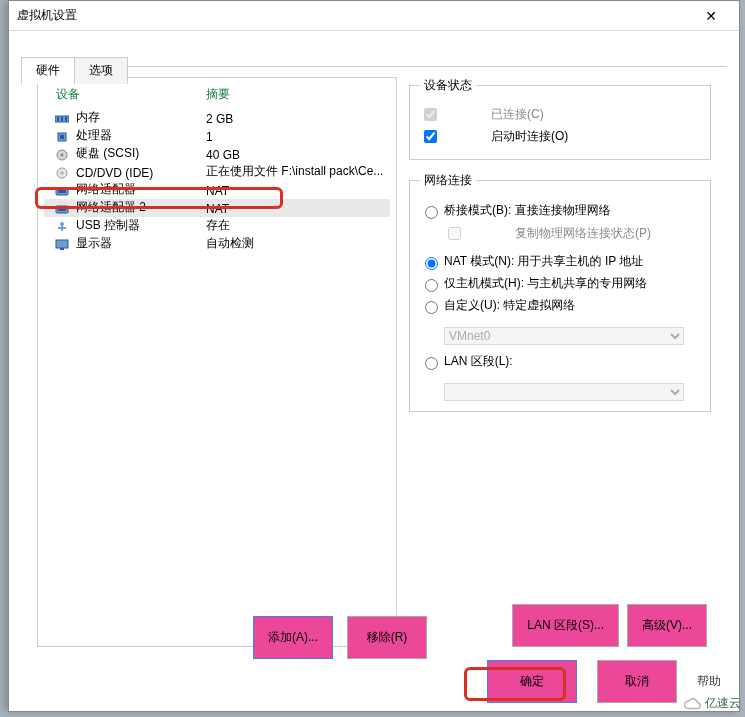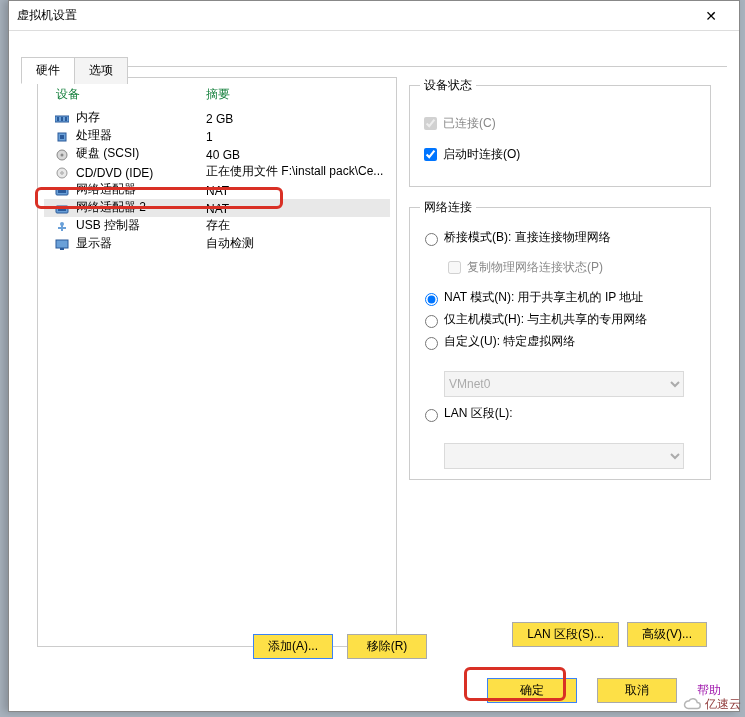--- a/index.html
+++ b/index.html
@@ -20,36 +20,36 @@
 .dev-list { flex: 1; overflow: auto; }
 .dev-row { display: flex; align-items: flex-end; padding: 1px 4px 1px 10px; height: 18px; position: relative; }
 .dev-row .icon { width: 16px; height: 14px; display: inline-flex; align-items: center; justify-content: center; margin-right: 6px; }
 .dev-row .name { width: 130px; white-space: nowrap; overflow: hidden; text-overflow: ellipsis; }
 .dev-row .summary { white-space: nowrap; overflow: hidden; text-overflow: ellipsis; flex: 1; }
 .dev-row.selected { background: #e8e8e8; }
 .red-box-1 { position: absolute; border: 3px solid #d93025; border-radius: 6px; pointer-events: none; }
 .right { flex: 1; display: flex; flex-direction: column; }
 fieldset { border: 1px solid #ccc; margin: 0 0 12px 0; padding: 8px 10px 10px 10px; }
 legend { padding: 0 4px; }
-.chk-row { display: flex; align-items: center; margin: 12px 0; }
+.chk-row { display: flex; align-items: center; margin: 3px 0; gap: 48px; }
 .chk-row input { margin-right: 6px; }
 .chk-row.disabled { color: #888; }
 .rad-row { display: flex; align-items: center; margin: 5px 0; }
 .rad-row input { margin-right: 6px; }
 .indent { margin-left: 24px; }
-select { width: 240px; height: 26px; margin-top: 16px; }
+select { width: 240px; height: 18px; margin-top: 8px; }
 select:disabled { background: #f0f0f0; color: #888; }
 .right-btns { display: flex; gap: 8px; justify-content: flex-end; margin-top: auto; padding-right: 4px; }
-button { padding: 3px 14px; background: #fde047; border: 1px solid #aaa; cursor: pointer; min-width: 80px; }
+button { padding: 12px 14px; background: #ec4899; border: 1px solid #aaa; cursor: pointer; min-width: 80px; }
 button.default { border: 1px solid #3b82f6; margin-left: 44px; }
 .bottom-bar { position: absolute; bottom: 8px; left: 0; right: 0; display: flex; justify-content: flex-end; align-items: center; gap: 20px; padding: 0 18px; }
 .add-remove { position: absolute; bottom: 52px; left: 200px; display: flex; gap: 14px; }
 .red-box-2 { position: absolute; border: 3px solid #d93025; border-radius: 6px; pointer-events: none; }
-.help-txt { color: #a21caf; }
-.watermark { position: absolute; right: 4px; bottom: 4px; color: #7f1d1d; font-size: 12px; display: flex; align-items: center; gap: 4px; opacity: .9; }
+.help-txt { color: #404040; }
+.watermark { position: absolute; right: 4px; bottom: 4px; color: #14532d; font-size: 12px; display: flex; align-items: flex-start; gap: 4px; opacity: .9; }
 .watermark svg { opacity: .8; }
 </style>
 </head>
 <body>
 
 <div class="window">
   <div class="titlebar">
     <span class="title">虚拟机设置</span>
     <span class="close">✕</span>
   </div>

